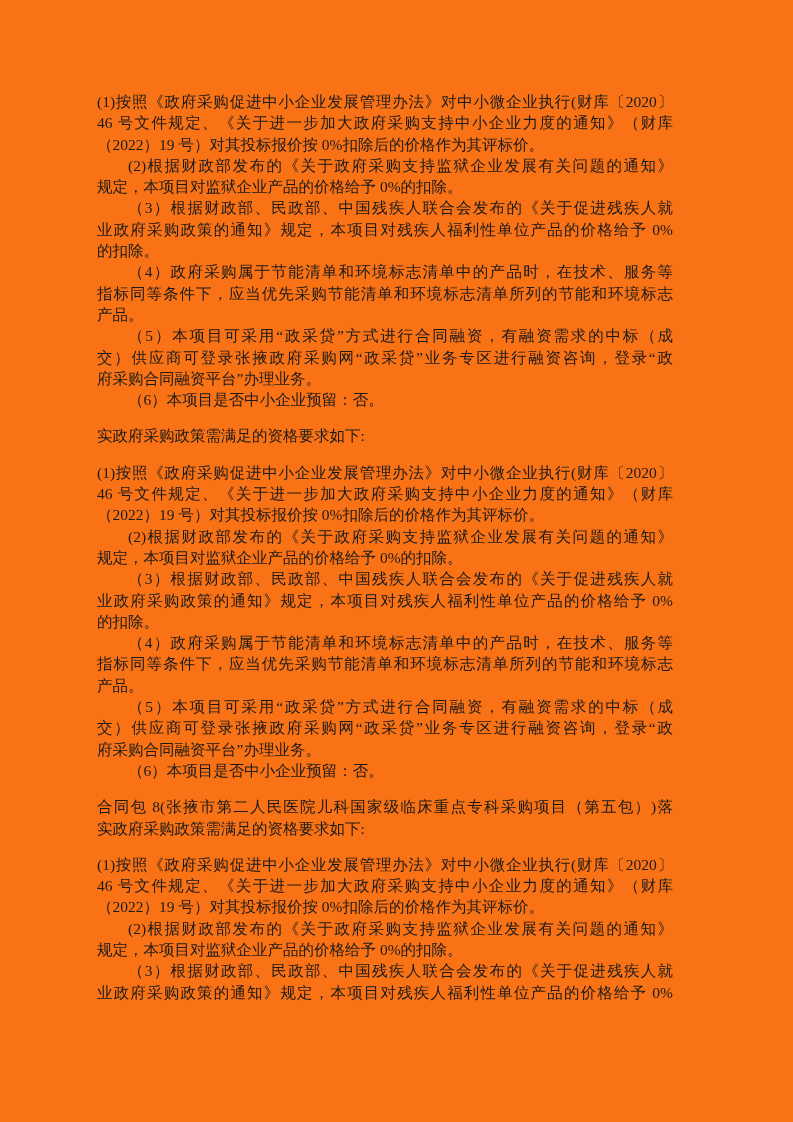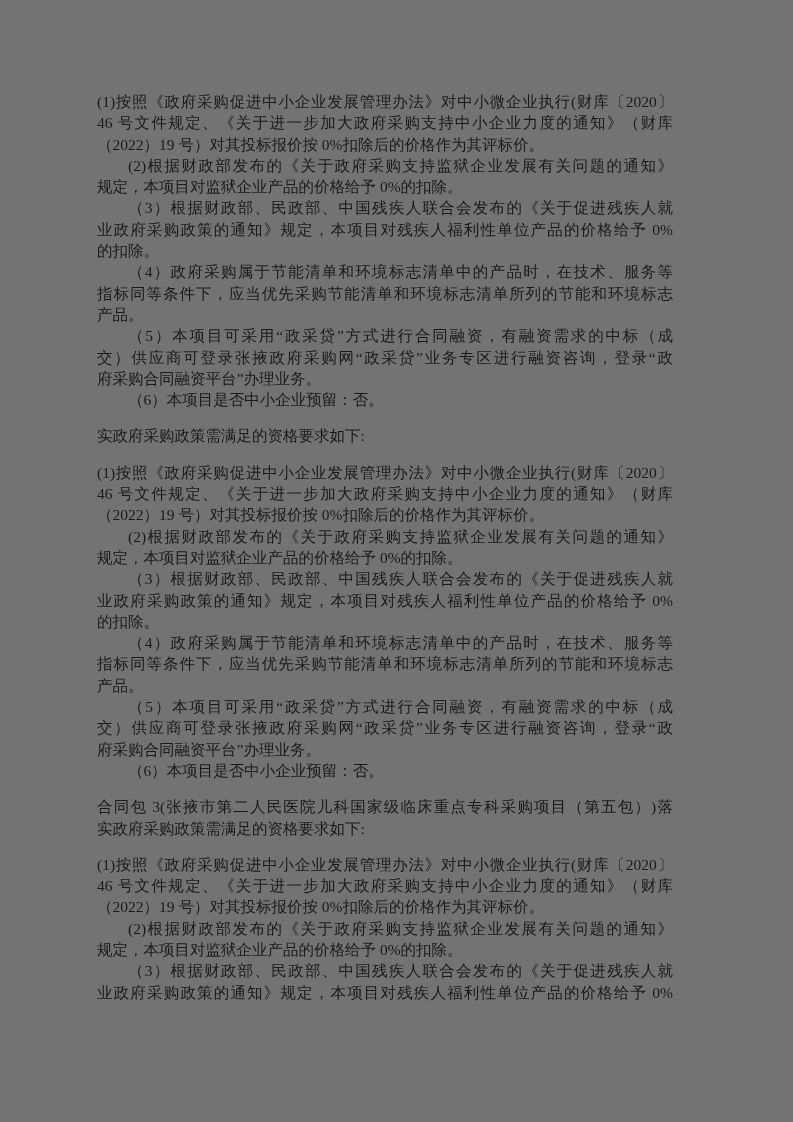--- a/index.html
+++ b/index.html
@@ -1,21 +1,21 @@
 <!DOCTYPE html>
 <html><head>
 <meta charset="utf-8">
 <style>
   html,body{margin:0;padding:0;background:#ffffff;}
   .page{
     position:relative;
     width:793px;
     height:1122px;
     margin:0 auto;
-    background:#737373;
+    background:#f97316;
     box-sizing:border-box;
     padding:91px 120px 4px 97px;
     font-family:"Liberation Serif","DejaVu Serif",serif;
     color:#1a1a1a;
     overflow:hidden;
   }
   .block{width:576px;}
   .block + .block{margin-top:15px;}
   .para{margin:0;}
   .line{
@@ -95,21 +95,21 @@
         <div class="line j" style="padding-left: 2em;">（5）本项目可采用“政采贷”方式进行合同融资，有融资需求的中标（成</div>
         <div class="line j">交）供应商可登录张掖政府采购网“政采贷”业务专区进行融资咨询，登录“政</div>
         <div class="line">府采购合同融资平台”办理业务。</div>
       </div>
       <div class="para">
         <div class="line" style="padding-left: 2em;">（6）本项目是否中小企业预留：否。</div>
       </div>
     </div>
     <div class="block heading">
       <div class="para">
-        <div class="line j">合同包 3(张掖市第二人民医院儿科国家级临床重点专科采购项目（第五包）)落</div>
+        <div class="line j">合同包 8(张掖市第二人民医院儿科国家级临床重点专科采购项目（第五包）)落</div>
         <div class="line">实政府采购政策需满足的资格要求如下:</div>
       </div>
     </div>
     <div class="block items">
       <div class="para">
         <div class="line j">(1)按照《政府采购促进中小企业发展管理办法》对中小微企业执行(财库〔2020〕</div>
         <div class="line j">46 号文件规定、《关于进一步加大政府采购支持中小企业力度的通知》（财库</div>
         <div class="line">（2022）19 号）对其投标报价按 0%扣除后的价格作为其评标价。</div>
       </div>
       <div class="para">

